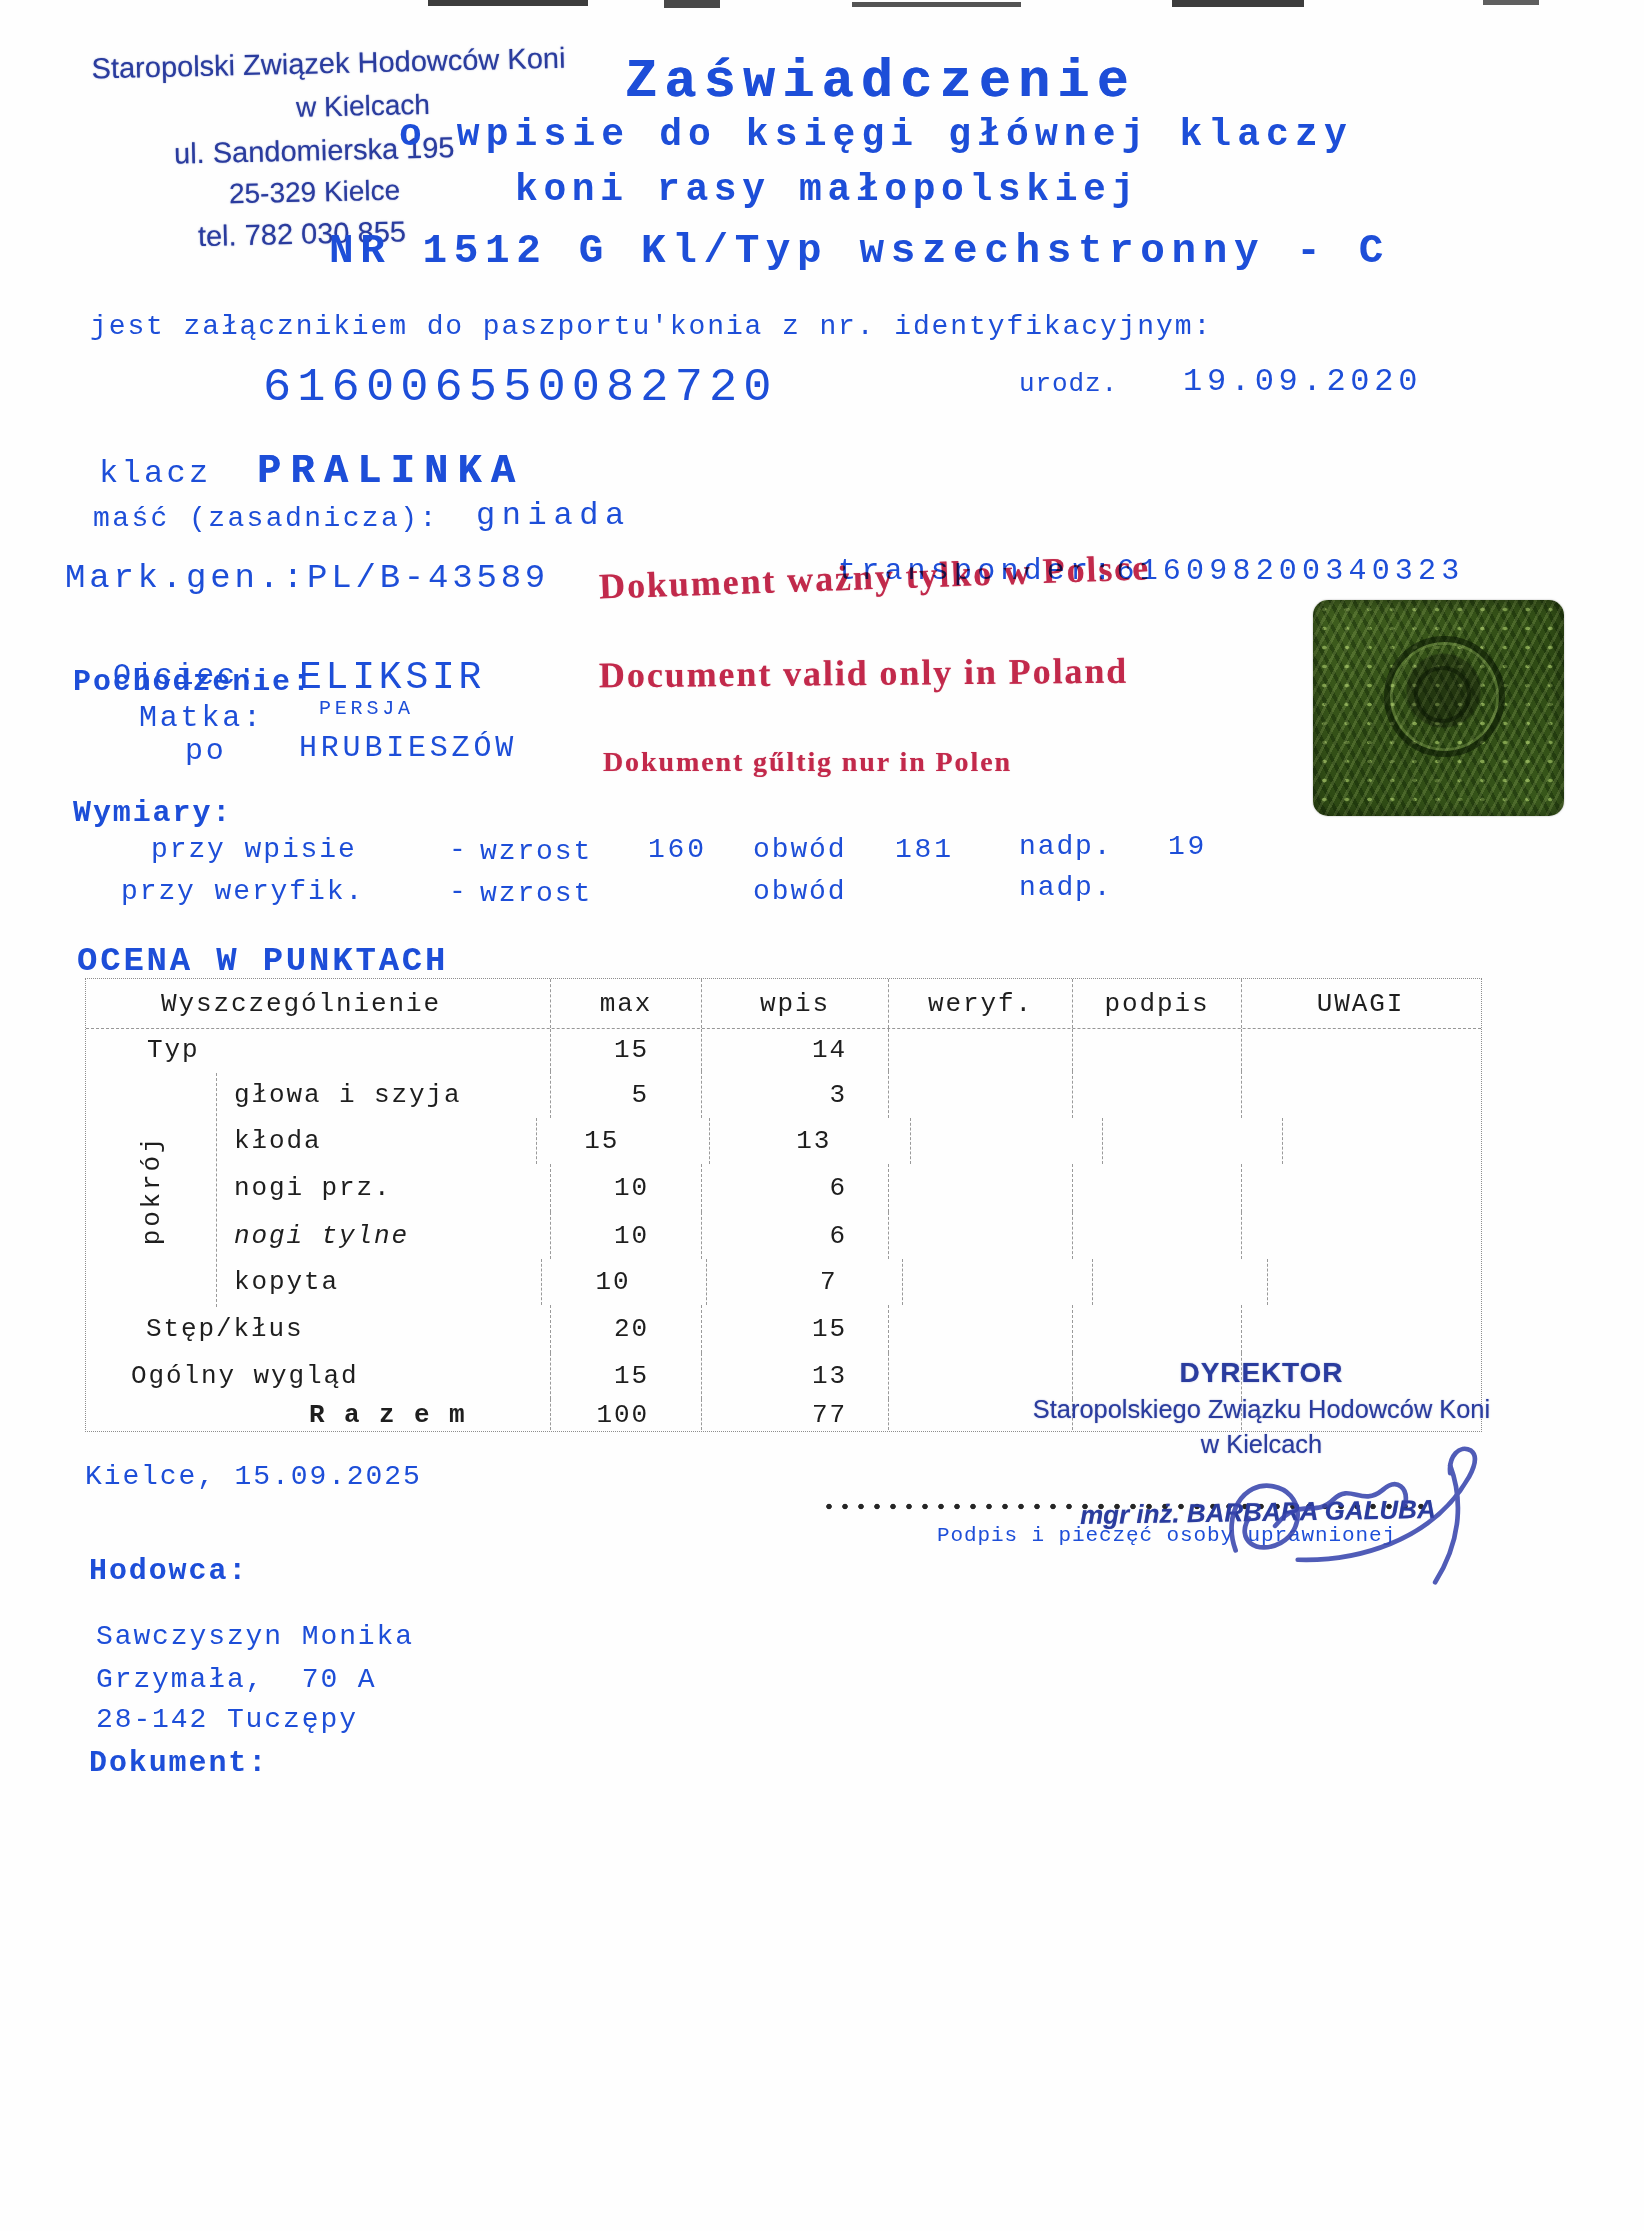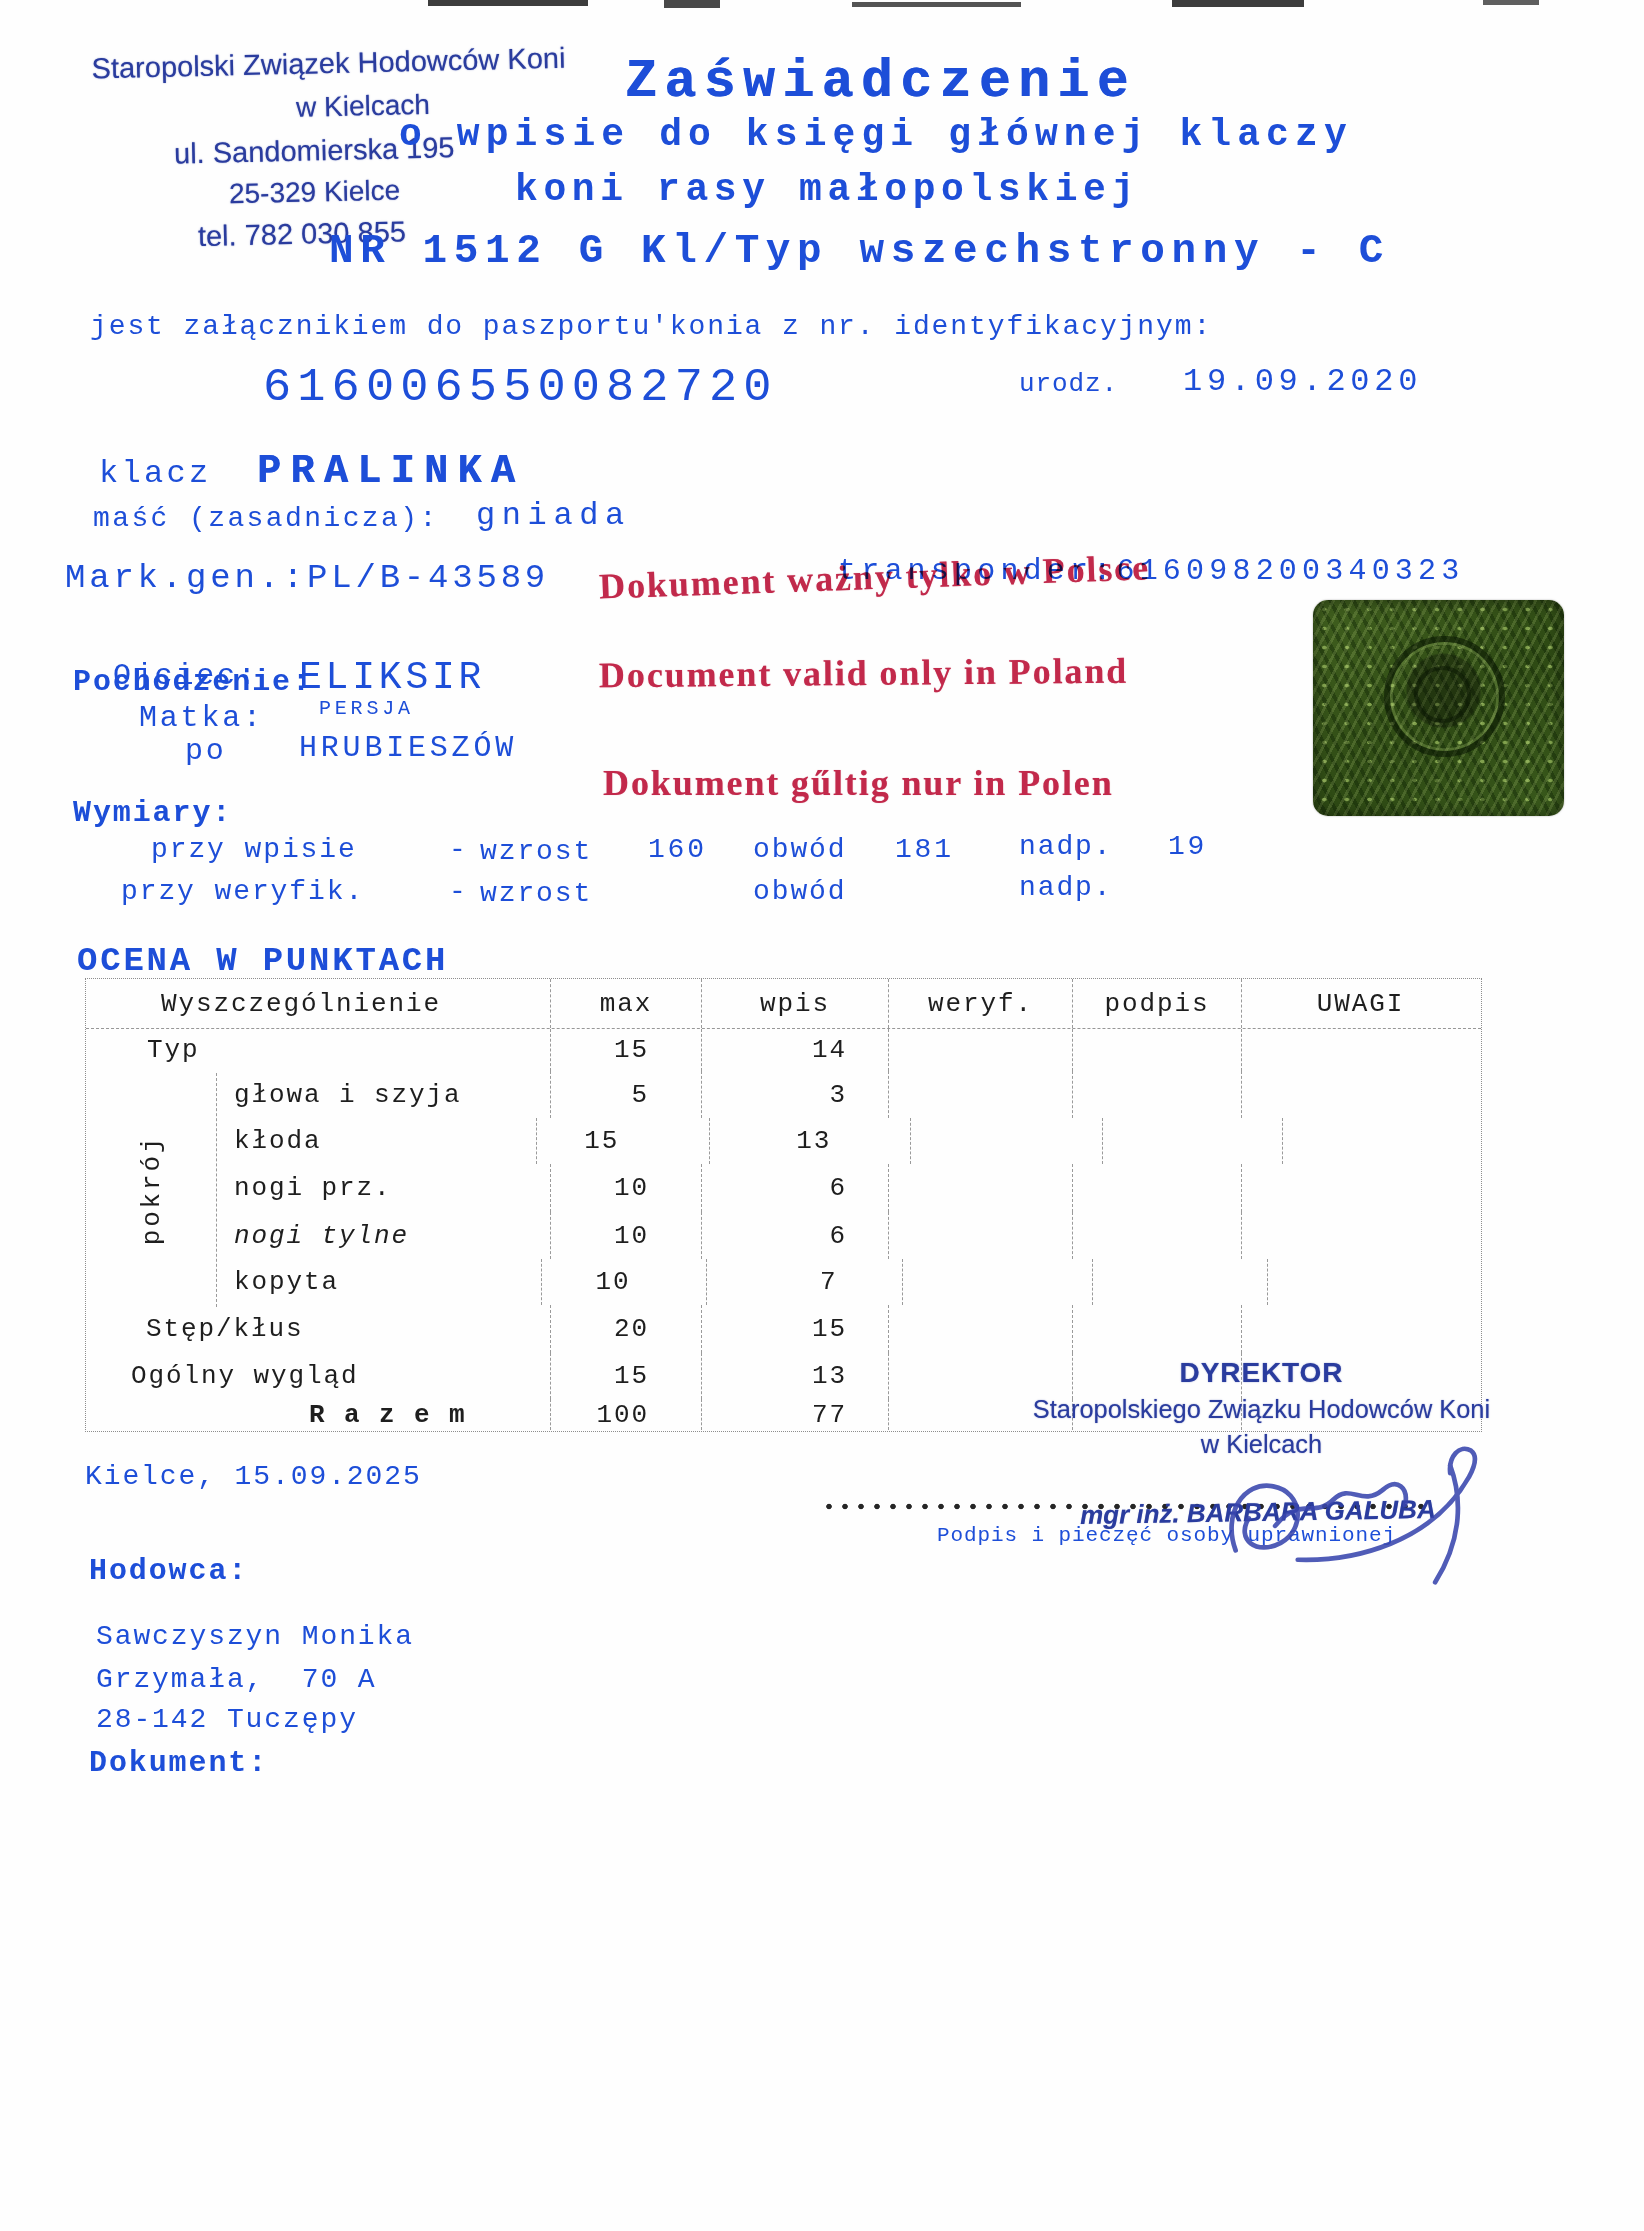--- a/index.html
+++ b/index.html
@@ -93,21 +93,21 @@
 
   <span class="t" style="left:99px;top:455px;font-size:32px;letter-spacing:3.3px;">klacz</span>
   <span class="t b" style="left:257px;top:449px;font-size:40px;letter-spacing:9.4px;text-shadow:0.6px 0 currentColor;">PRALINKA</span>
   <span class="t" style="left:93px;top:503px;font-size:28px;letter-spacing:2.4px;">maść (zasadnicza):</span>
   <span class="t" style="left:476px;top:497px;font-size:32px;letter-spacing:6.6px;">gniada</span>
 
   <span class="t" style="left:65px;top:559px;font-size:34px;letter-spacing:3.8px;">Mark.gen.:PL/B-43589</span>
   <span class="t" style="left:838px;top:554px;font-size:30px;letter-spacing:5.2px;z-index:1;">transponder:616098200340323</span>
   <span class="t red" style="left:599px;top:556px;font-size:36px;letter-spacing:1.9px;transform:rotate(-2deg);z-index:2;mix-blend-mode:multiply;">Dokument ważny tylko w Polsce</span>
   <span class="t red" style="left:599px;top:652px;font-size:36px;letter-spacing:1.9px;transform:rotate(-0.5deg);">Document valid only in Poland</span>
-  <span class="t red" style="left:603px;top:762px;font-size:36px;letter-spacing:1.9px;">Dokument gűltig nur in Polen</span>
+  <span class="t red" style="left:603px;top:746px;font-size:28px;letter-spacing:1.9px;">Dokument gűltig nur in Polen</span>
 
   <div id="sticker"></div>
 
   <span class="t b" style="left:73px;top:617px;font-size:30px;letter-spacing:1.9px;margin-top:48px;">Pochodzenie:</span>
   <span class="t" style="left:113px;top:659px;font-size:30px;letter-spacing:2.8px;">Ojciec:</span>
   <span class="t" style="left:299px;top:656px;font-size:38px;letter-spacing:3.8px;">ELIKSIR</span>
   <span class="t" style="left:139px;top:701px;font-size:30px;letter-spacing:2.8px;">Matka:</span>
   <span class="t" style="left:299px;top:697px;font-size:20px;letter-spacing:3.8px;margin-left:20px;">PERSJA</span>
   <span class="t" style="left:185px;top:734px;font-size:30px;letter-spacing:2.8px;">po</span>
   <span class="t" style="left:299px;top:731px;font-size:30px;letter-spacing:3.8px;">HRUBIESZÓW</span>

